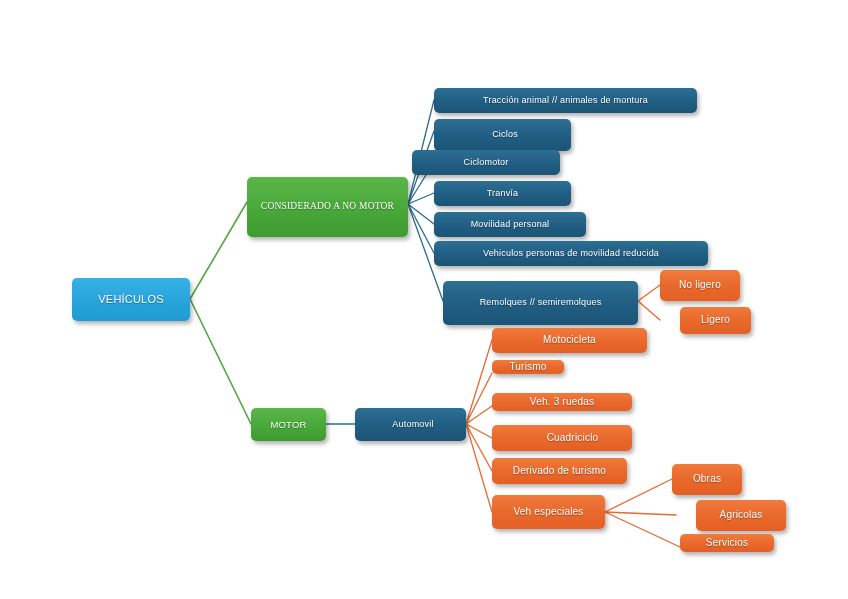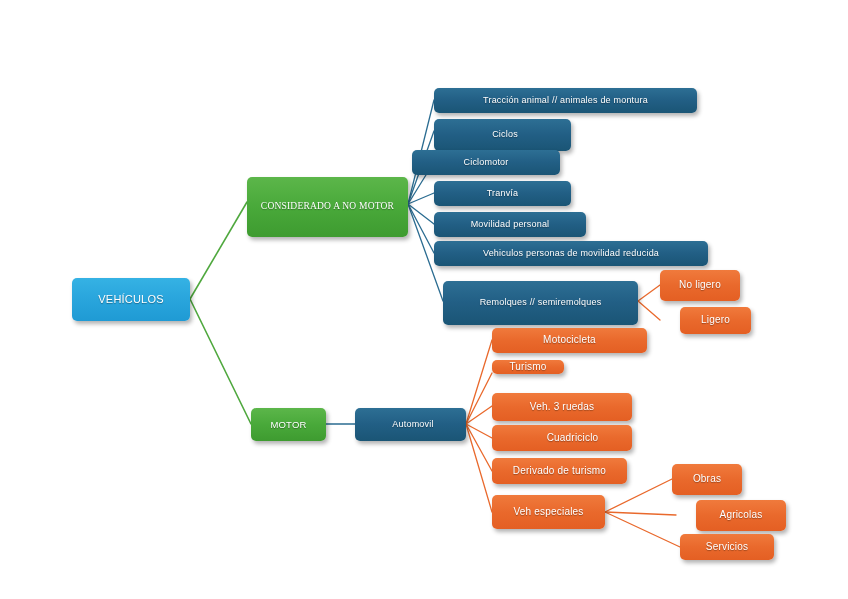--- a/index.html
+++ b/index.html
@@ -54,21 +54,21 @@
       <div class="node blue" style="left: 412px; top: 150px; width: 148px; height: 25px;">Ciclomotor</div>
       <div class="node blue" style="left: 434px; top: 181px; width: 137px; height: 25px;">Tranvía</div>
       <div class="node blue" style="left: 434px; top: 212px; width: 152px; height: 25px;">Movilidad personal</div>
       <div class="node blue" style="left: 434px; top: 241px; width: 274px; height: 25px;">Vehiculos personas de movilidad reducida</div>
       <div class="node blue" style="left: 443px; top: 281px; width: 195px; height: 44px;">Remolques // semiremolques</div>
       <div class="node orange" style="left: 660px; top: 270px; width: 80px; height: 31px;">No ligero</div>
       <div class="node orange" style="left: 660px; top: 307px; width: 71px; height: 27px; margin-left: 20px;">Ligero</div>
       <div class="node blue" style="left: 355px; top: 408px; width: 111px; height: 33px; padding-left: 12px;">Automovil</div>
       <div class="node orange" style="left: 492px; top: 328px; width: 155px; height: 25px;">Motocicleta</div>
       <div class="node orange" style="left: 492px; top: 360px; width: 72px; height: 14px;">Turismo</div>
-      <div class="node orange" style="left: 492px; top: 393px; width: 140px; height: 28px;">Veh. 3 ruedas</div>
+      <div class="node orange" style="left: 492px; top: 393px; width: 140px; height: 18px;">Veh. 3 ruedas</div>
       <div class="node orange" style="left: 492px; top: 425px; width: 140px; height: 26px; padding-left: 28px;">Cuadriciclo</div>
       <div class="node orange" style="left: 492px; top: 458px; width: 135px; height: 26px;">Derivado de turismo</div>
       <div class="node orange" style="left: 492px; top: 495px; width: 113px; height: 34px;">Veh especiales</div>
       <div class="node orange" style="left: 672px; top: 464px; width: 70px; height: 31px;">Obras</div>
       <div class="node orange" style="left: 676px; top: 500px; width: 90px; height: 31px; margin-left: 20px;">Agricolas</div>
-      <div class="node orange" style="left: 680px; top: 534px; width: 94px; height: 26px;">Servicios</div>
+      <div class="node orange" style="left: 680px; top: 534px; width: 94px; height: 18px;">Servicios</div>
     </div>
 </div>
 
 </body></html>

